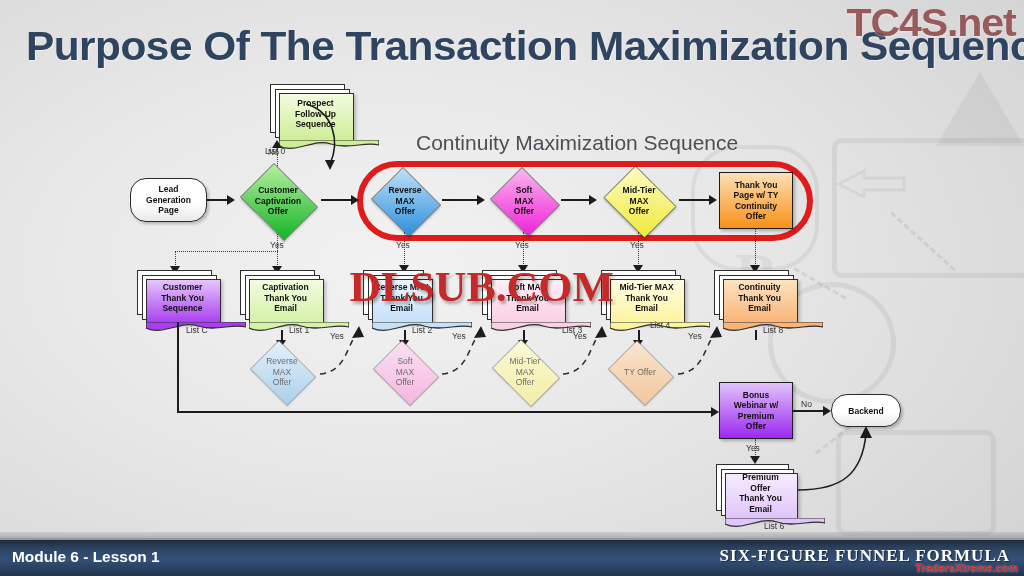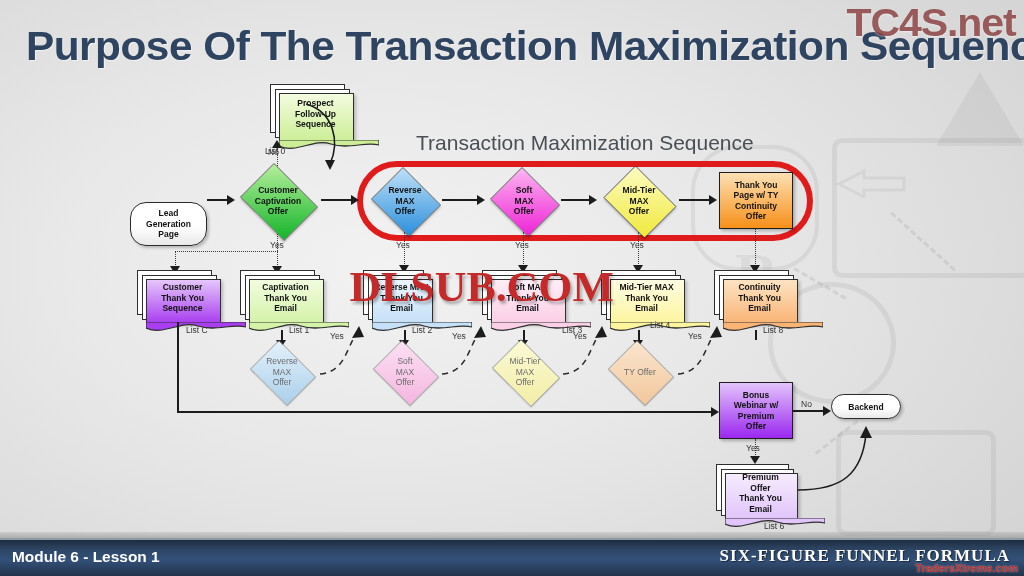--- a/index.html
+++ b/index.html
@@ -180,38 +180,38 @@
     <path d="M28 3 L28 10 L68 10 L68 22 L28 22 L28 29 L3 16 Z" fill="none" stroke="rgba(120,120,120,0.22)" stroke-width="3"></path>
   </svg>
   <div class="bg-dash bg-d1"></div>
   <div class="bg-dash bg-d2"></div>
   <div class="bg-dash bg-d3"></div>
   <div class="bg-rq">R</div>
 
   <div id="title">Purpose Of The Transaction Maximization Sequence:</div>
   <div id="wm-tc4s">TC4S.net</div>
 
-  <div id="seq-label">Transaction Maximization Sequence</div>
+  <div id="seq-label">Continuity Maximization Sequence</div>
   <div id="red-oval"></div>
 
   <div class="node docs" style="left:234px;top:84px;width:82px;height:56px;margin-left:36px;">
     <div class="sheet s1"></div>
     <div class="sheet s2"></div>
     <div class="sheet front" style="background:linear-gradient(180deg,#f2fce0,#cdeE96);">
       <svg class="wave" viewBox="0 0 100 12" preserveAspectRatio="none">
         <path d="M0,0 L0,6 C18,14 34,-2 52,4 C70,10 86,1 100,5 L100,0 Z" fill="#cdeE96" stroke="#2e2e2e" stroke-width="1.2" vector-effect="non-scaling-stroke"></path>
       </svg>
     </div>
     <div class="lbl">Prospect
 Follow-Up
 Sequence</div>
   </div>
   <div class="listlabel" style="left:265px;top:146px;">List 0</div>
 
-  <div class="node term" style="left:130px;top:178px;width:77px;height:44px;margin-top:24px;">
+  <div class="node term" style="left:130px;top:178px;width:77px;height:44px;">
     <div class="lbl">Lead
 Generation
 Page</div>
   </div>
 
   <div class="node diamond" style="left:235px;top:168px;width:86px;height:66px;">
     <div class="dshape" style="background:linear-gradient(135deg,#b6ef9c,#13b429);"></div>
     <div class="lbl">Customer
 Captivation
 Offer</div>
@@ -437,21 +437,21 @@
     <div class="lbl">Bonus
 Webinar w/
 Premium
 Offer</div>
   </div>
 
   <div class="ln h" style="left:793px;top:410px;width:32px;"></div>
   <div class="arrow ar-r" style="left:823px;top:406px;"></div>
   <div class="no" style="left:801px;top:399px;">No</div>
 
-  <div class="node term" style="left:831px;top:394px;width:70px;height:25px;">
+  <div class="node term" style="left:831px;top:394px;width:70px;height:33px;">
     <div class="lbl">Backend</div>
   </div>
 
   <div class="dot-v" style="left:755px;top:439px;height:20px;"></div>
   <div class="arrow ar-d" style="left:750px;top:456px;"></div>
   <div class="yes" style="left:746px;top:443px;">Yes</div>
 
   <div class="node docs" style="left:716px;top:464px;width:80px;height:54px;">
     <div class="sheet s1"></div>
     <div class="sheet s2"></div>

